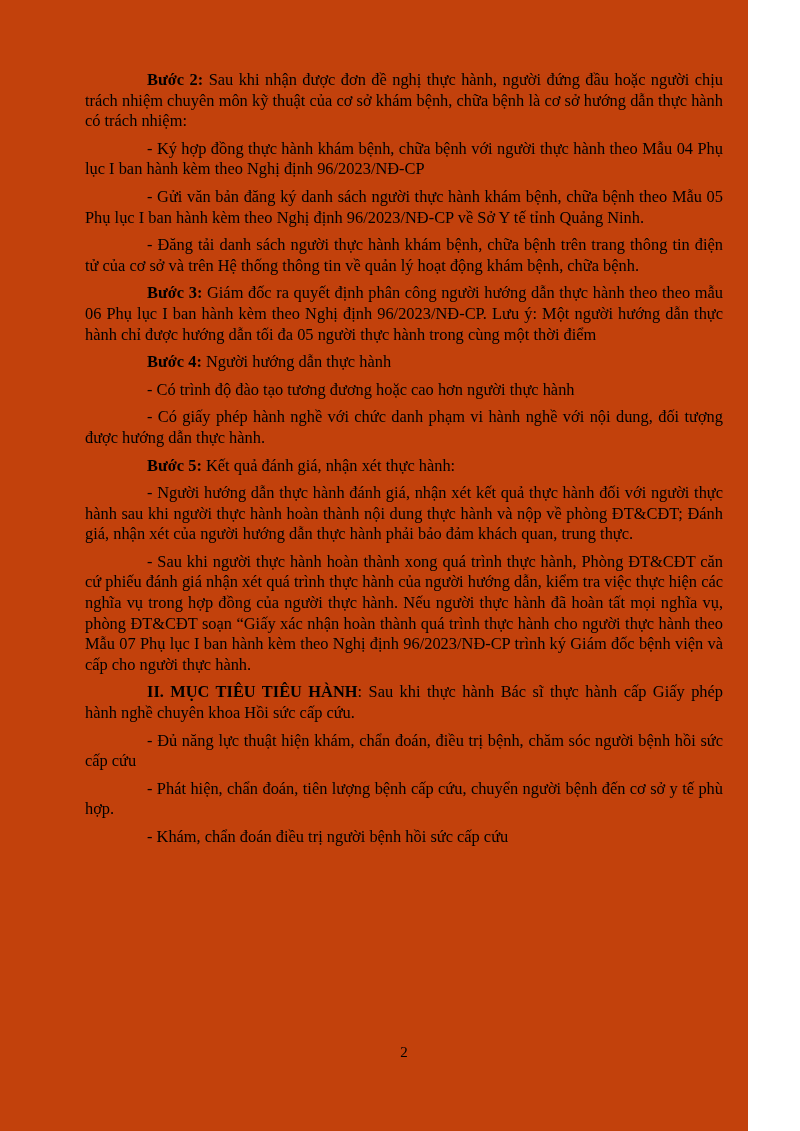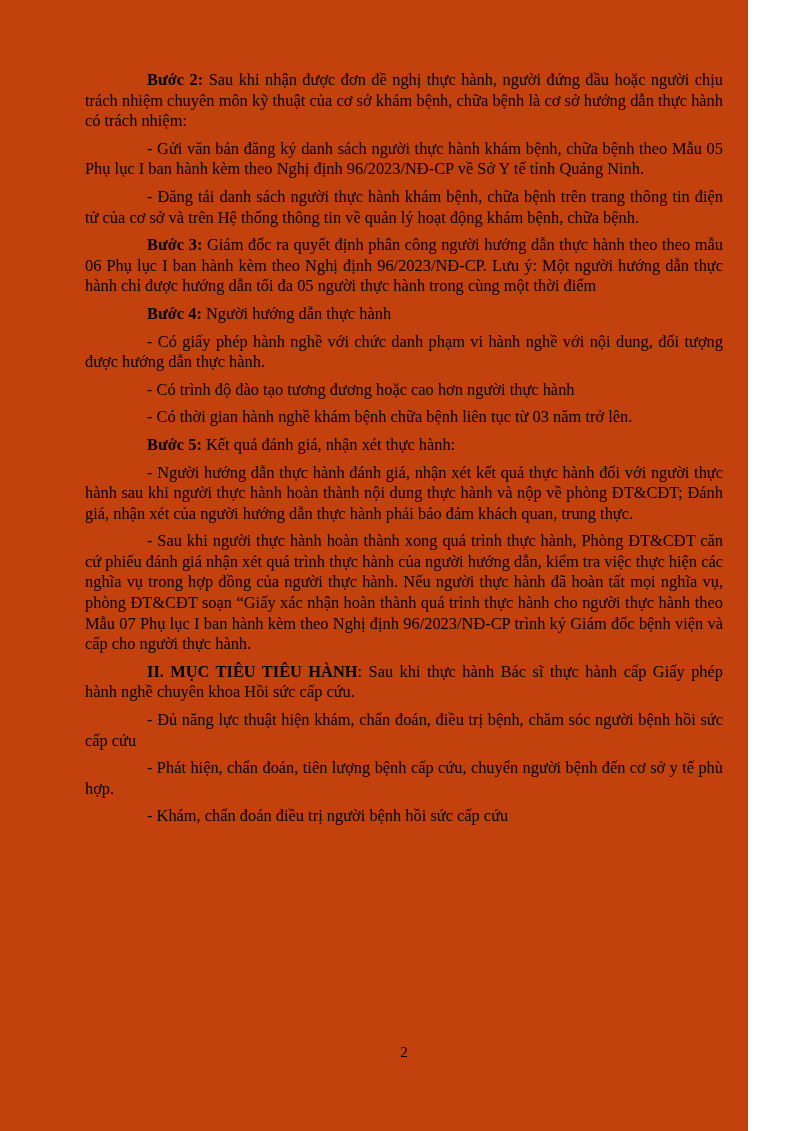--- a/index.html
+++ b/index.html
@@ -41,27 +41,27 @@
     font-size: 15px;
     line-height: 20px;
   }
 </style>
 </head>
 <body>
 
 <div class="page">
   <div class="doc-body">
       <p><b>Bước 2:</b> Sau khi nhận được đơn đề nghị thực hành, người đứng đầu hoặc người chịu trách nhiệm chuyên môn kỹ thuật của cơ sở khám bệnh, chữa bệnh là cơ sở hướng dẫn thực hành có trách nhiệm:</p>
+      <p>- Ký hợp đồng thực hành khám bệnh, chữa bệnh với người thực hành theo Mẫu 04 Phụ lục I ban hành kèm theo Nghị định 96/2023/NĐ-CP</p>
       <p>- Gửi văn bản đăng ký danh sách người thực hành khám bệnh, chữa bệnh theo Mẫu 05 Phụ lục I ban hành kèm theo Nghị định 96/2023/NĐ-CP về Sở Y tế tỉnh Quảng Ninh.</p>
       <p>- Đăng tải danh sách người thực hành khám bệnh, chữa bệnh trên trang thông tin điện tử của cơ sở và trên Hệ thống thông tin về quản lý hoạt động khám bệnh, chữa bệnh.</p>
       <p><b>Bước 3:</b> Giám đốc ra quyết định phân công người hướng dẫn thực hành theo theo mẫu 06 Phụ lục I ban hành kèm theo Nghị định 96/2023/NĐ-CP. Lưu ý: Một người hướng dẫn thực hành chỉ được hướng dẫn tối đa 05 người thực hành trong cùng một thời điểm</p>
       <p><b>Bước 4:</b> Người hướng dẫn thực hành</p>
+      <p>- Có trình độ đào tạo tương đương hoặc cao hơn người thực hành</p>
       <p>- Có giấy phép hành nghề với chức danh phạm vi hành nghề với nội dung, đối tượng được hướng dẫn thực hành.</p>
-      <p>- Có trình độ đào tạo tương đương hoặc cao hơn người thực hành</p>
-      <p>- Có thời gian hành nghề khám bệnh chữa bệnh liên tục từ 03 năm trở lên.</p>
       <p><b>Bước 5:</b> Kết quả đánh giá, nhận xét thực hành:</p>
       <p>- Người hướng dẫn thực hành đánh giá, nhận xét kết quả thực hành đối với người thực hành sau khi người thực hành hoàn thành nội dung thực hành và nộp về phòng ĐT&amp;CĐT; Đánh giá, nhận xét của người hướng dẫn thực hành phải bảo đảm khách quan, trung thực.</p>
       <p>- Sau khi người thực hành hoàn thành xong quá trình thực hành, Phòng ĐT&amp;CĐT căn cứ phiếu đánh giá nhận xét quá trình thực hành của người hướng dẫn, kiểm tra việc thực hiện các nghĩa vụ trong hợp đồng của người thực hành. Nếu người thực hành đã hoàn tất mọi nghĩa vụ, phòng ĐT&amp;CĐT soạn “Giấy xác nhận hoàn thành quá trình thực hành cho người thực hành theo Mẫu 07 Phụ lục I ban hành kèm theo Nghị định 96/2023/NĐ-CP trình ký Giám đốc bệnh viện và cấp cho người thực hành.</p>
       <p><b>II. MỤC TIÊU TIÊU HÀNH</b>: Sau khi thực hành Bác sĩ thực hành cấp Giấy phép hành nghề chuyên khoa Hồi sức cấp cứu.</p>
       <p>- Đủ năng lực thuật hiện khám, chẩn đoán, điều trị bệnh, chăm sóc người bệnh hồi sức cấp cứu</p>
       <p>- Phát hiện, chẩn đoán, tiên lượng bệnh cấp cứu, chuyển người bệnh đến cơ sở y tế phù hợp.</p>
       <p>- Khám, chẩn đoán điều trị người bệnh hồi sức cấp cứu</p>
     </div>
   <div class="page-footer">
     <span>2</span>

